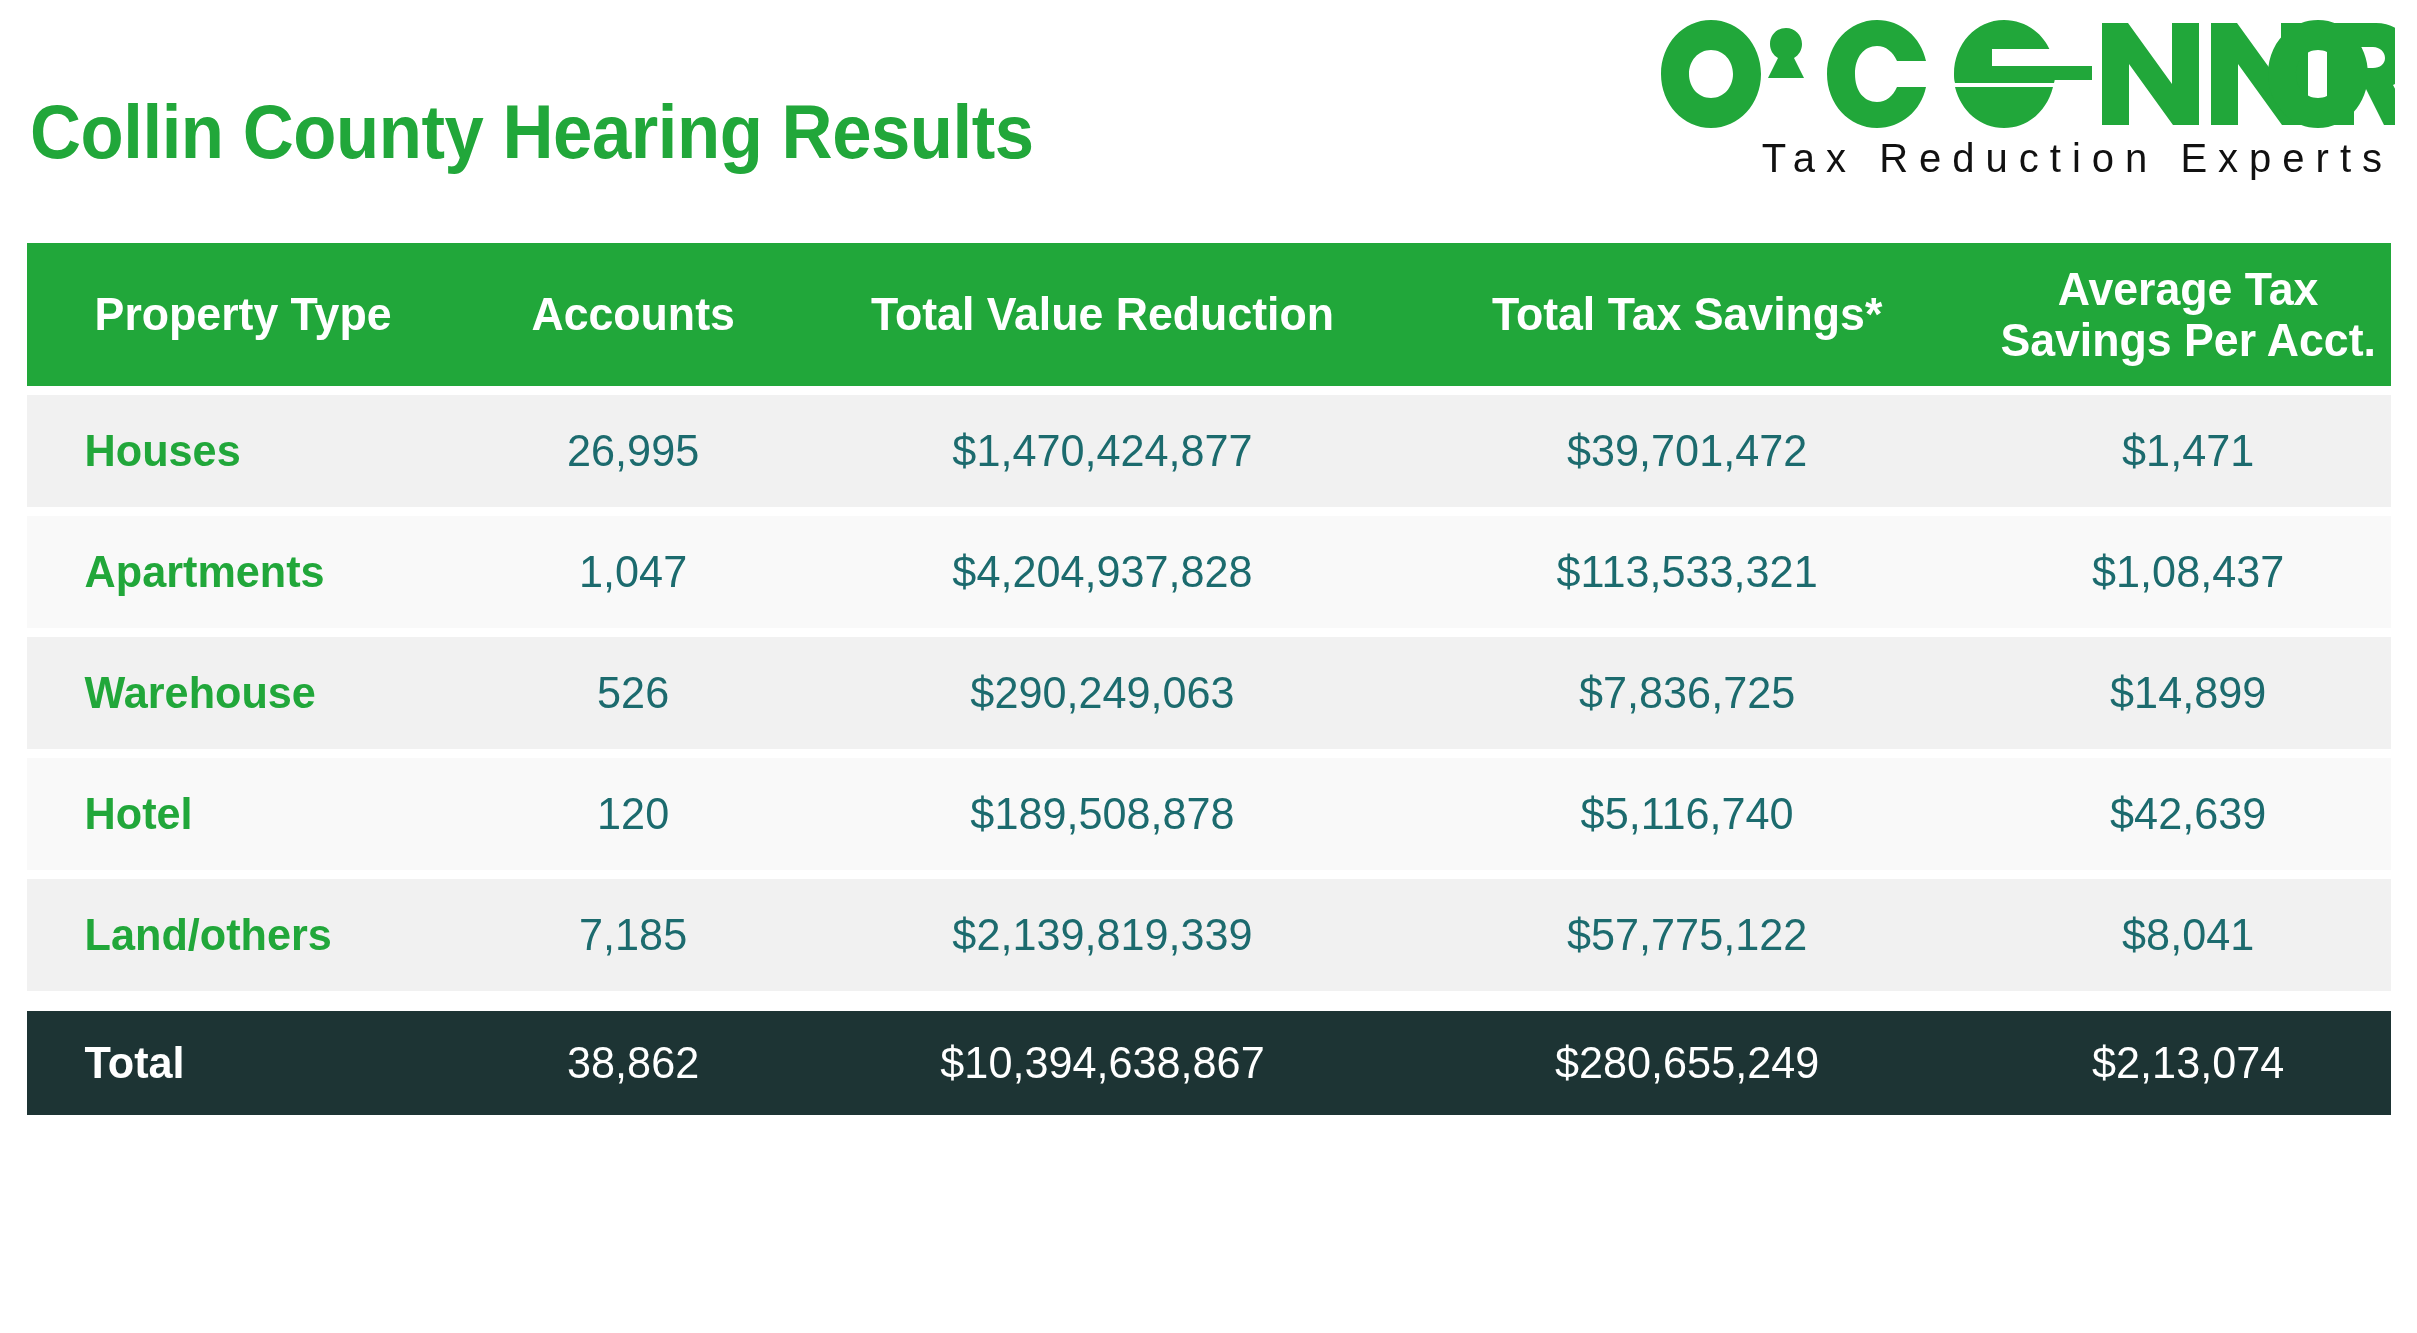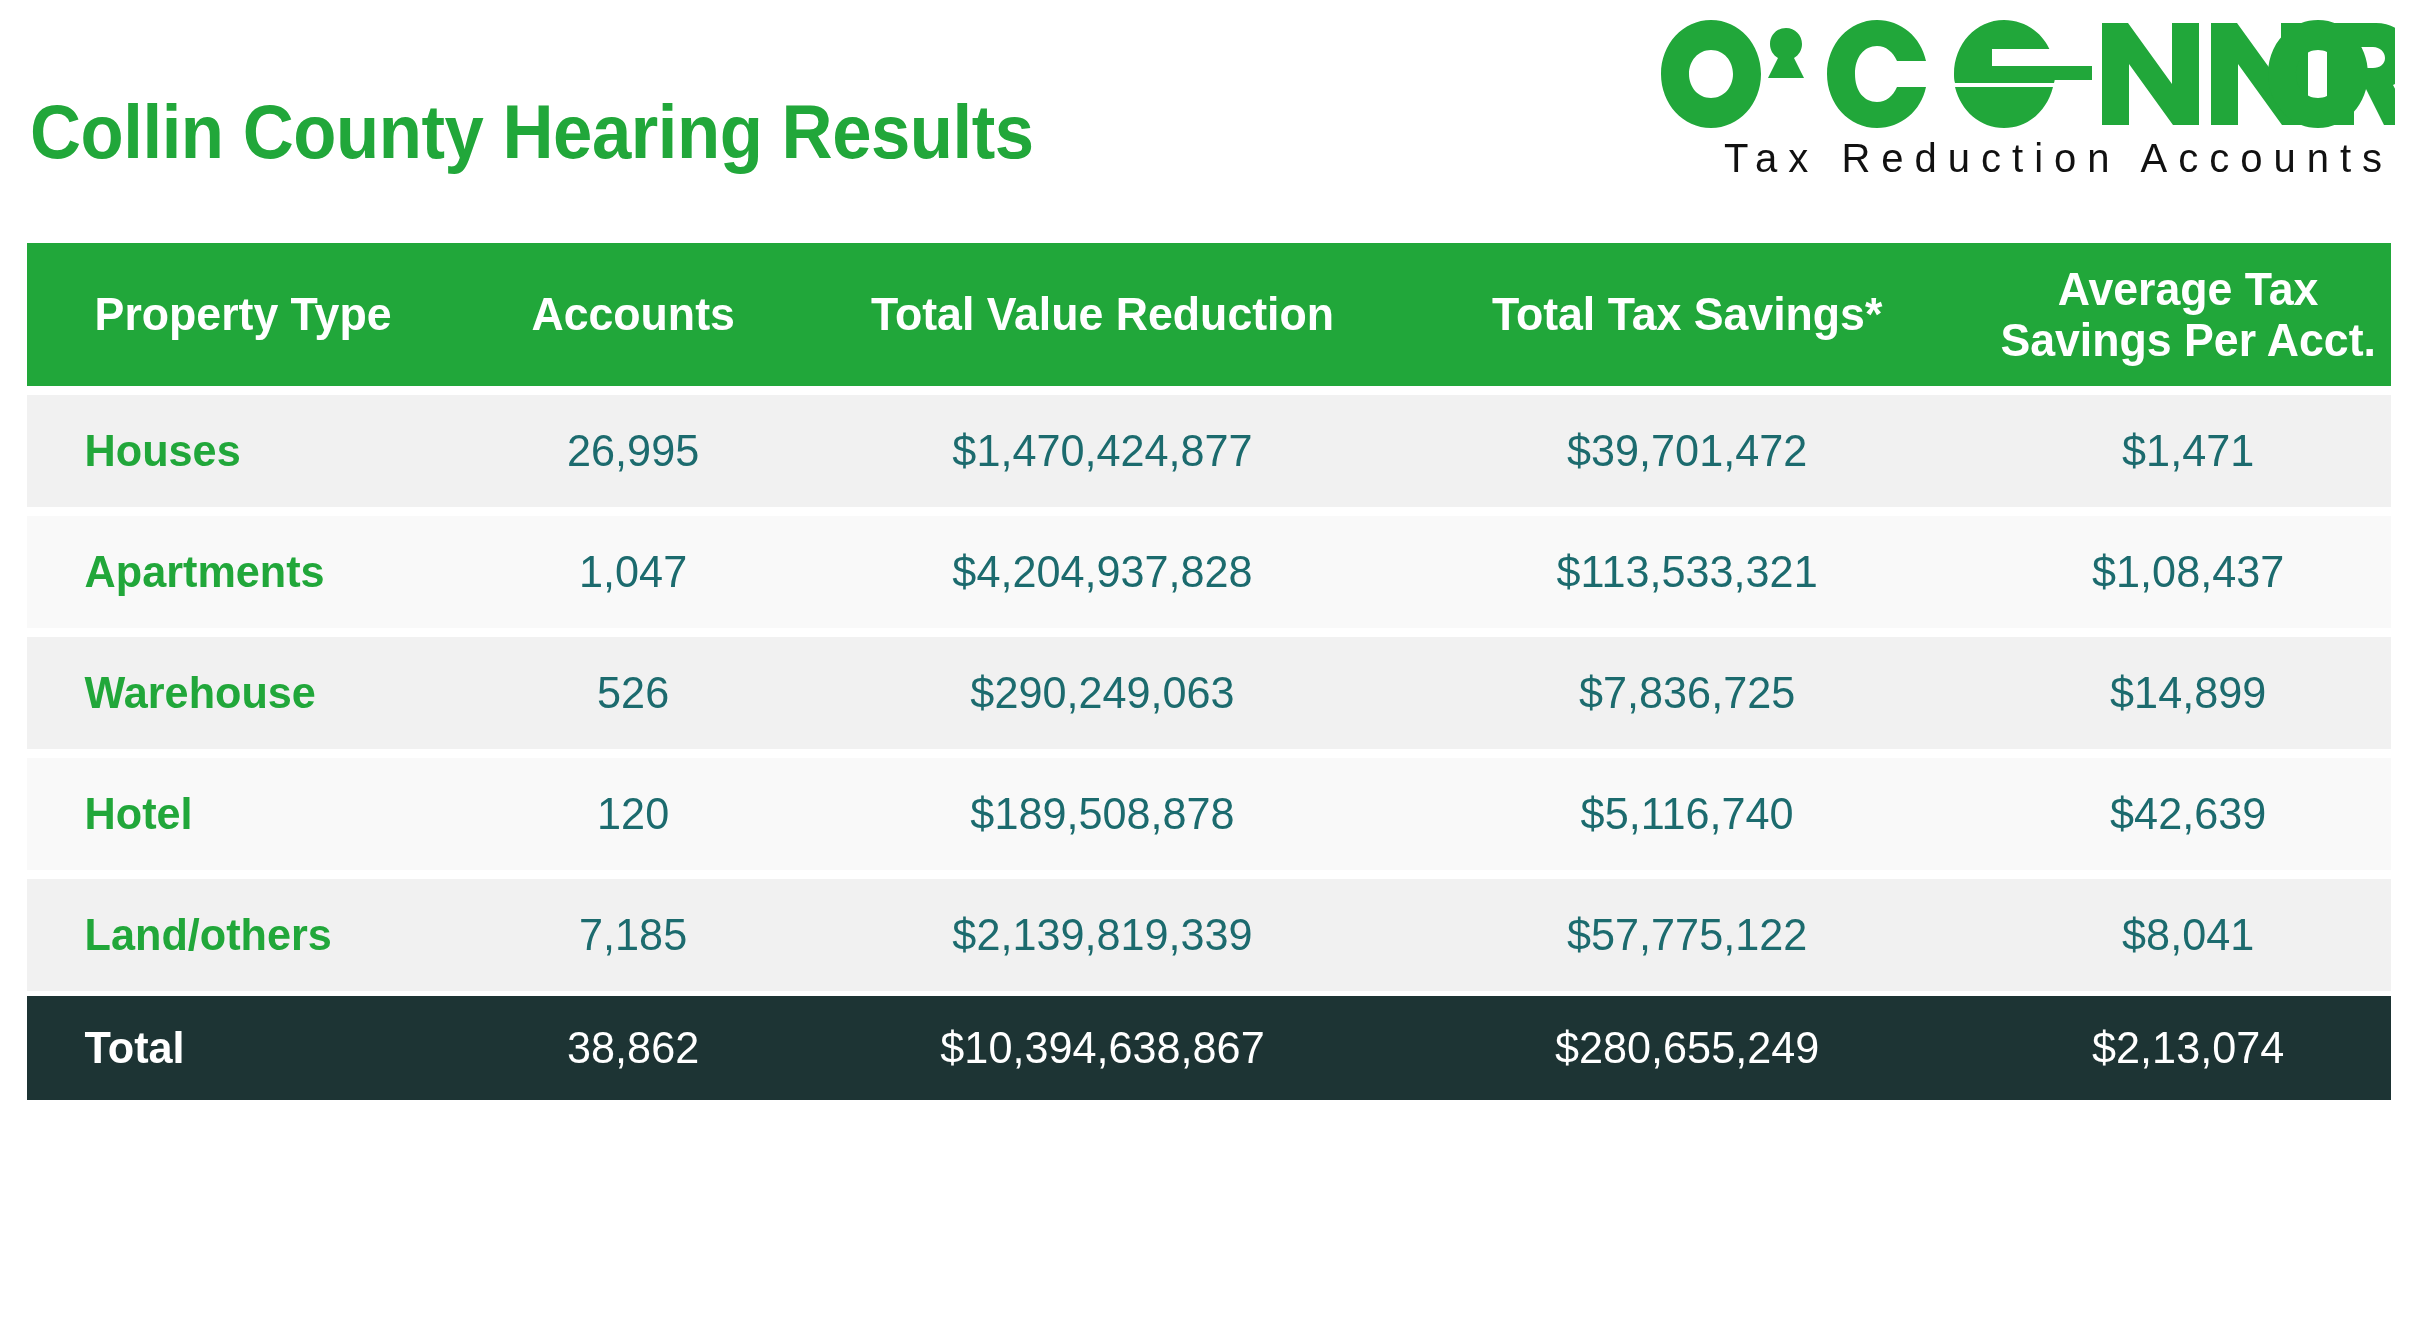--- a/index.html
+++ b/index.html
@@ -96,21 +96,21 @@
     align-items: center;
     margin-top: 9px;
   }
   .t-body-row.shade-a { background: #f1f1f1; }
   .t-body-row.shade-b { background: #f9f9f9; }
 
   .t-total {
     height: 104px;
     align-items: center;
     background: #1d3434;
-    margin-top: 5px;
+    margin-top: 20px;
   }
 
   .cell {
     box-sizing: border-box;
     display: flex;
     align-items: center;
     justify-content: center;
     text-align: center;
   }
 
@@ -176,21 +176,21 @@
       <rect fill="#21a73a" x="337" y="48" width="100" height="14"></rect>
 
       <path fill="#21a73a" d="M447 5h26l44 61V5h27v102h-26l-44-61v61h-27z"></path>
 
       <path fill="#21a73a" d="M556 5h26l44 61V5h27v102h-26l-44-61v61h-27z"></path>
 
       <path fill="#21a73a" d="M707 2c-28 0-50 24-50 54s22 54 50 54 50-24 50-54S735 2 707 2zm0 30c13 0 22 11 22 24s-9 24-22 24-22-11-22-24 9-24 22-24z" transform="translate(-44,0)"></path>
 
       <path fill="#21a73a" d="M672 5h49c21 0 35 14 35 33 0 13-7 24-18 29l21 40h-30l-18-36h-12v36h-27zm27 24v21h19c7 0 12-4 12-10s-5-11-12-11z"></path>
     </svg>
-    <span class="logo-tagline">Tax Reduction Accounts</span>
+    <span class="logo-tagline">Tax Reduction Experts</span>
   </div>
 </div>
 
 <div class="table-wrap">
 
   <div class="t-row t-head">
     <div class="cell c-type">Property Type</div>
     <div class="cell c-accounts">Accounts</div>
     <div class="cell c-value">Total Value Reduction</div>
     <div class="cell c-savings">Total Tax Savings*</div>

